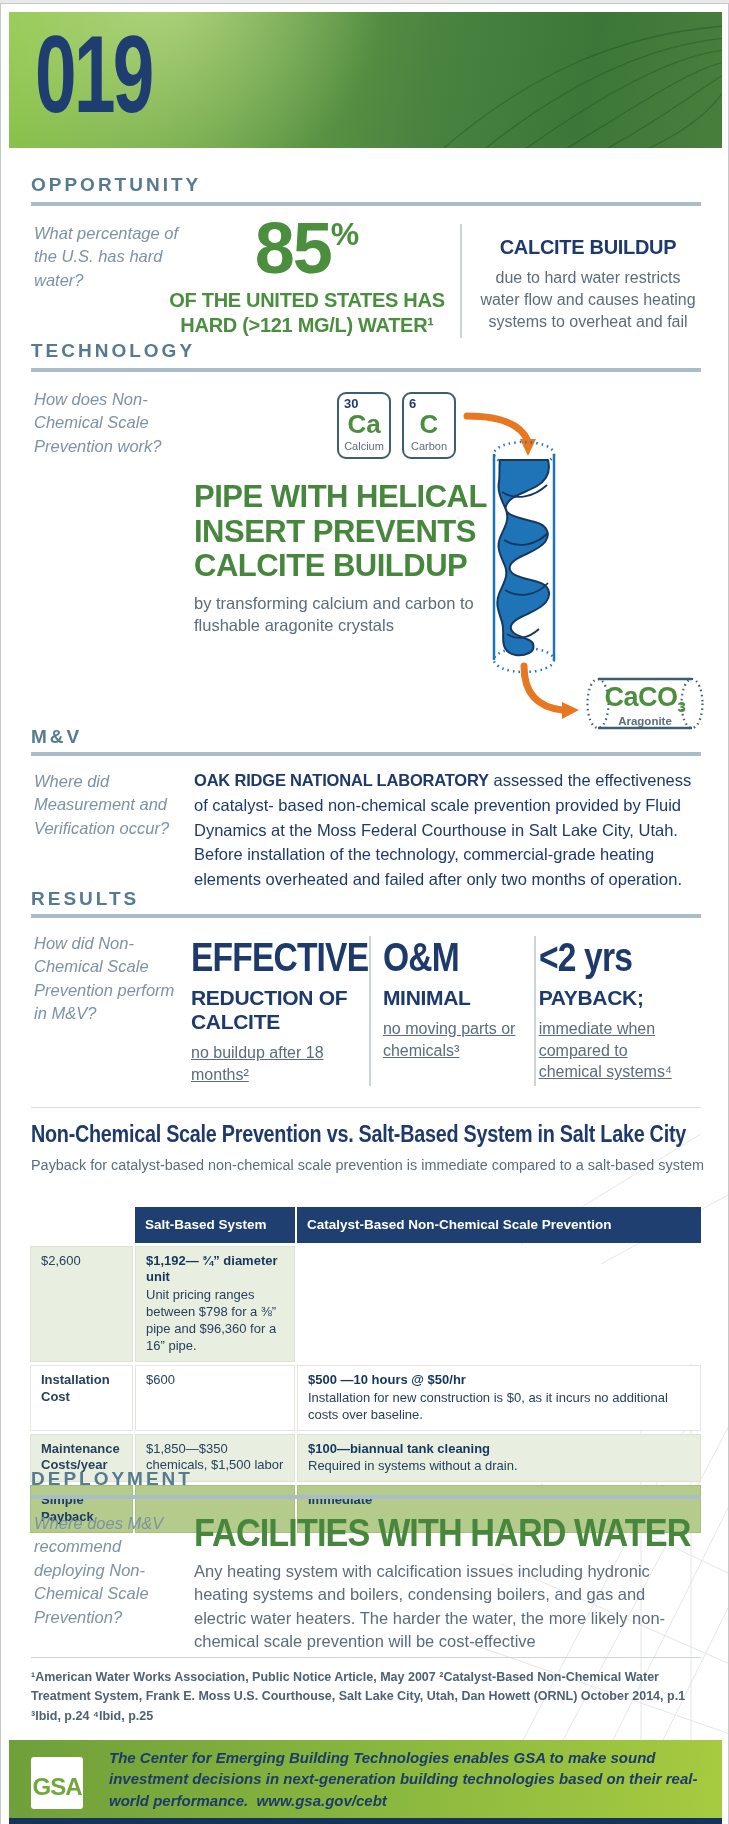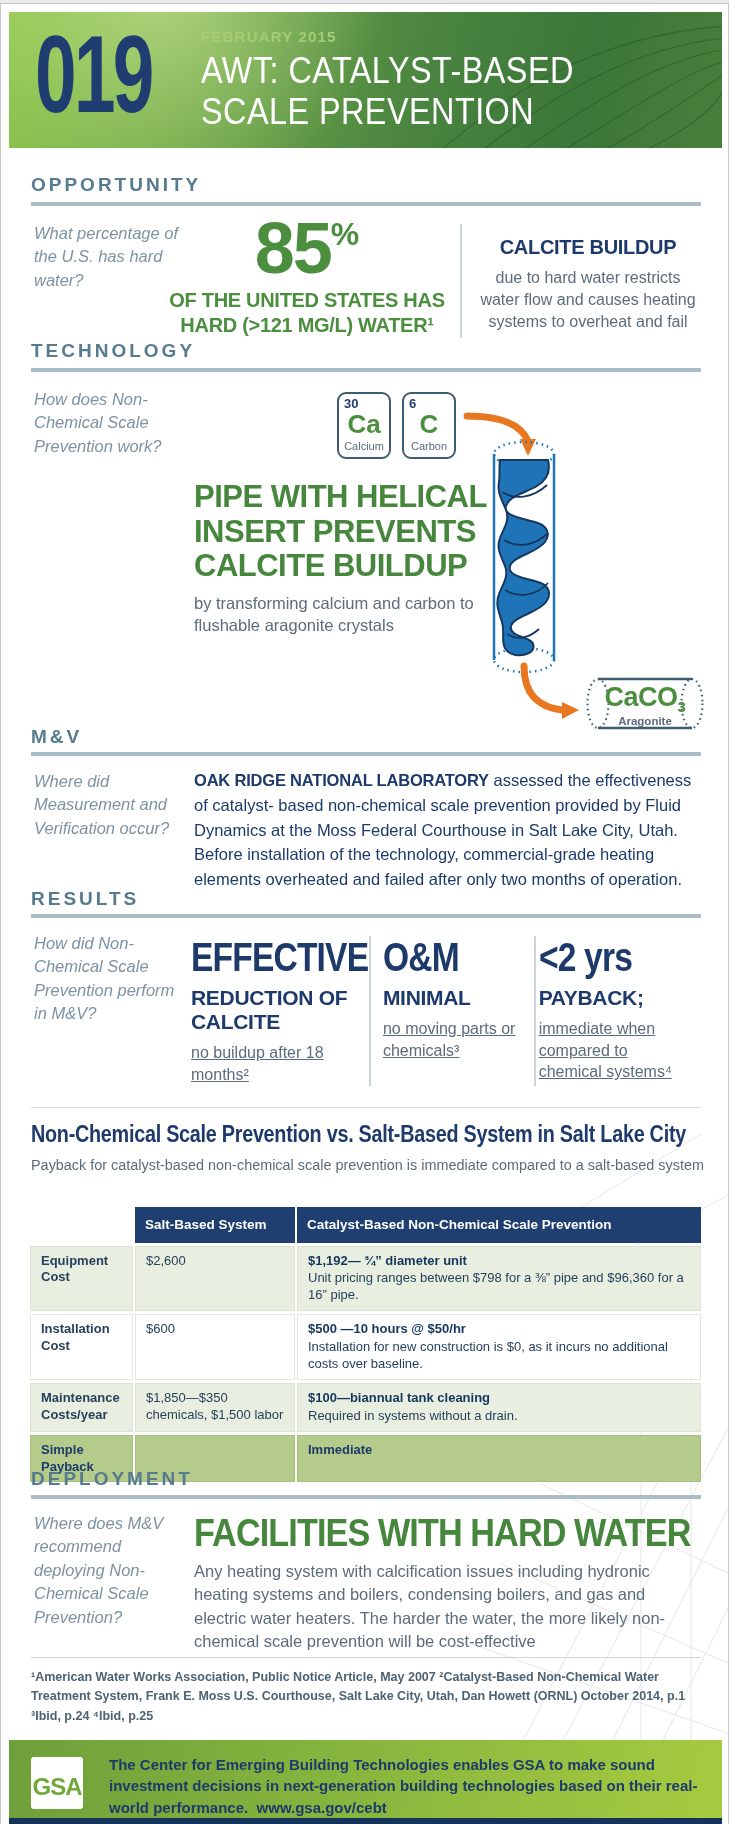--- a/index.html
+++ b/index.html
@@ -89,21 +89,21 @@
   .fn-div{left:30px;top:1653px;width:670px;height:1px;background:#cfd5d9;z-index:2;}
   .footnotes{left:30px;top:1664px;width:672px;font-size:12.5px;font-weight:bold;color:#4d6272;
     line-height:1.55;z-index:2;}
   .footer{left:8px;top:1736px;width:713px;height:78px;
     background:linear-gradient(100deg,#6f9f3a 0%,#85b43e 45%,#a7cb40 100%);z-index:2;}
   .gsa-box{position:absolute;left:22px;top:17px;width:52px;height:52px;background:#ffffff;
     border-radius:3px;text-align:center;}
   .gsa-text{font-size:24px;font-weight:bold;color:#71a83c;letter-spacing:-1px;line-height:52px;
     margin-top:4px;}
   .footer-text{position:absolute;left:100px;top:0;width:600px;height:78px;display:flex;
-    align-items:flex-end;font-size:15px;font-weight:bold;color:#1d3a6b;line-height:1.42;}
+    align-items:center;font-size:15px;font-weight:bold;color:#1d3a6b;line-height:1.42;font-style:italic;}
   .footer-url{white-space:nowrap;}
   .bottom-bar{left:8px;top:1814px;width:713px;height:9px;background:#16335c;z-index:2;}
   .diagram{left:0;top:0;z-index:1;pointer-events:none;}
   .watermark{left:0;top:0;z-index:0;pointer-events:none;opacity:.45;}
 </style>
 </head>
 <body>
 
 <div class="page">
 
@@ -121,27 +121,20 @@
       <g stroke="rgba(18,58,24,0.28)" stroke-width="1.3" fill="none">
         <path d="M430 140 C 520 62, 610 22, 716 14"></path>
         <path d="M472 140 C 556 72, 636 34, 716 26"></path>
         <path d="M512 140 C 594 82, 662 44, 716 38"></path>
         <path d="M552 140 C 630 92, 684 56, 716 50"></path>
         <path d="M592 140 C 662 102, 700 70, 716 62"></path>
         <path d="M632 140 C 690 114, 710 88, 716 76"></path>
       </g>
     </svg>
     <div class="issue">019</div>
-    <div class="head-text">
-      <div class="head-date">FEBRUARY 2015</div>
-      <div class="head-title">
-        <div>AWT: CATALYST-BASED</div>
-        <div>SCALE PREVENTION</div>
-      </div>
-    </div>
   </div>
 
   <div class="abs slabel" style="top:170px;">OPPORTUNITY</div>
   <div class="abs srule" style="top:198px;"></div>
 
   <div class="abs question" style="top:218px;">What percentage of the U.S. has hard water?</div>
 
   <div class="abs stat">
     <div class="stat-big"><span>85</span><span class="stat-pct">%</span></div>
     <div class="stat-lines">
@@ -272,21 +265,20 @@
   <div class="abs cmp-title">Non-Chemical Scale Prevention vs. Salt-Based System in Salt Lake City</div>
   <div class="abs cmp-sub graytext">Payback for catalyst-based non-chemical scale prevention is immediate compared to a salt-based system</div>
 
   <div class="abs ctable">
     <div class="crow chead">
       <div class="ccell blankcell"></div>
       <div class="ccell headcell">Salt-Based System</div>
       <div class="ccell headcell">Catalyst-Based Non-Chemical Scale Prevention</div>
     </div>
     <div class="crow r-light">
-      <div class="ccell labelcell">Equipment Cost</div>
       <div class="ccell saltcell">$2,600</div>
       <div class="ccell catcell">
         <span class="lead">$1,192— ¾” diameter unit</span>
         <span class="rest">Unit pricing ranges between $798 for a ⅜” pipe and $96,360 for a 16” pipe.</span>
       </div>
     </div>
     <div class="crow r-white">
       <div class="ccell labelcell">Installation Cost</div>
       <div class="ccell saltcell">$600</div>
       <div class="ccell catcell">

